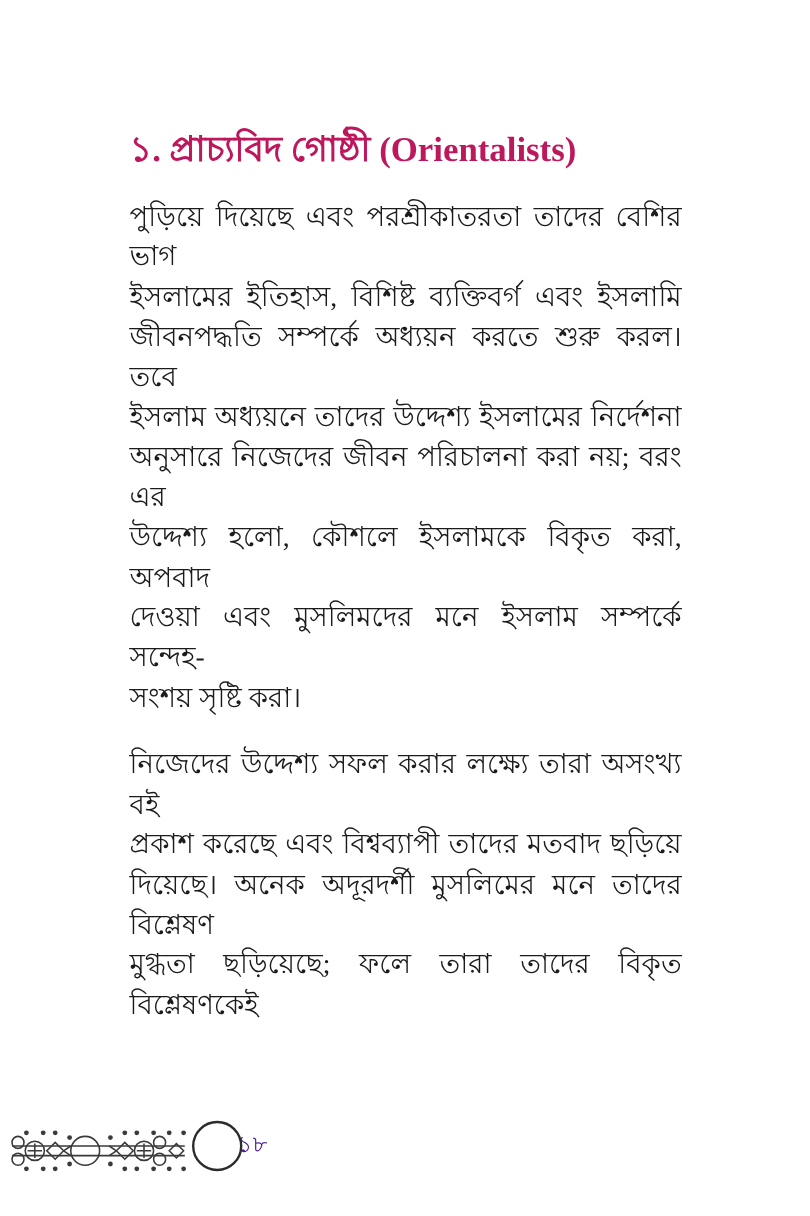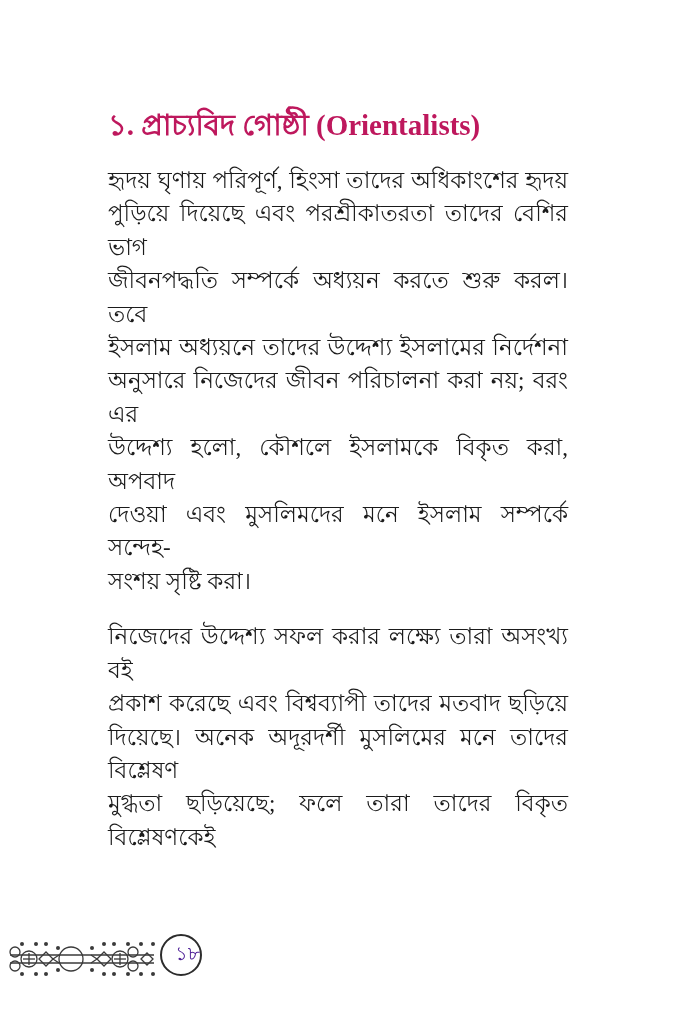--- a/index.html
+++ b/index.html
@@ -61,38 +61,38 @@
   .pagenum-circle {
     position: absolute;
     left: 160px;
     top: 6px;
     width: 42px;
     height: 42px;
     border: 2px solid #2c2c2c;
     border-radius: 50%;
     display: flex;
     align-items: center;
-    justify-content: flex-end;
+    justify-content: flex-start;
     font-size: 19px;
     color: #4c1d95;
     box-sizing: border-box;
     padding-left: 36px;
   }
 </style>
 </head>
 <body>
 
 <div class="page">
 
   <h1 class="heading">১. প্রাচ্যবিদ গোষ্ঠী (Orientalists)</h1>
 
   <div class="textblock">
     <div class="para">
-      <div class="line">হৃদয় ঘৃণায় পরিপূর্ণ, হিংসা তাদের অধিকাংশের হৃদয়</div>
       <div class="line">পুড়িয়ে দিয়েছে এবং পরশ্রীকাতরতা তাদের বেশির ভাগ</div>
+      <div class="line">ইসলামের ইতিহাস, বিশিষ্ট ব্যক্তিবর্গ এবং ইসলামি</div>
       <div class="line">জীবনপদ্ধতি সম্পর্কে অধ্যয়ন করতে শুরু করল। তবে</div>
       <div class="line">ইসলাম অধ্যয়নে তাদের উদ্দেশ্য ইসলামের নির্দেশনা</div>
       <div class="line">অনুসারে নিজেদের জীবন পরিচালনা করা নয়; বরং এর</div>
       <div class="line">উদ্দেশ্য হলো, কৌশলে ইসলামকে বিকৃত করা, অপবাদ</div>
       <div class="line">দেওয়া এবং মুসলিমদের মনে ইসলাম সম্পর্কে সন্দেহ-</div>
       <div class="line line--end">সংশয় সৃষ্টি করা।</div>
     </div>
 
     <div class="para para--second">
       <div class="line">নিজেদের উদ্দেশ্য সফল করার লক্ষ্যে তারা অসংখ্য বই</div>

